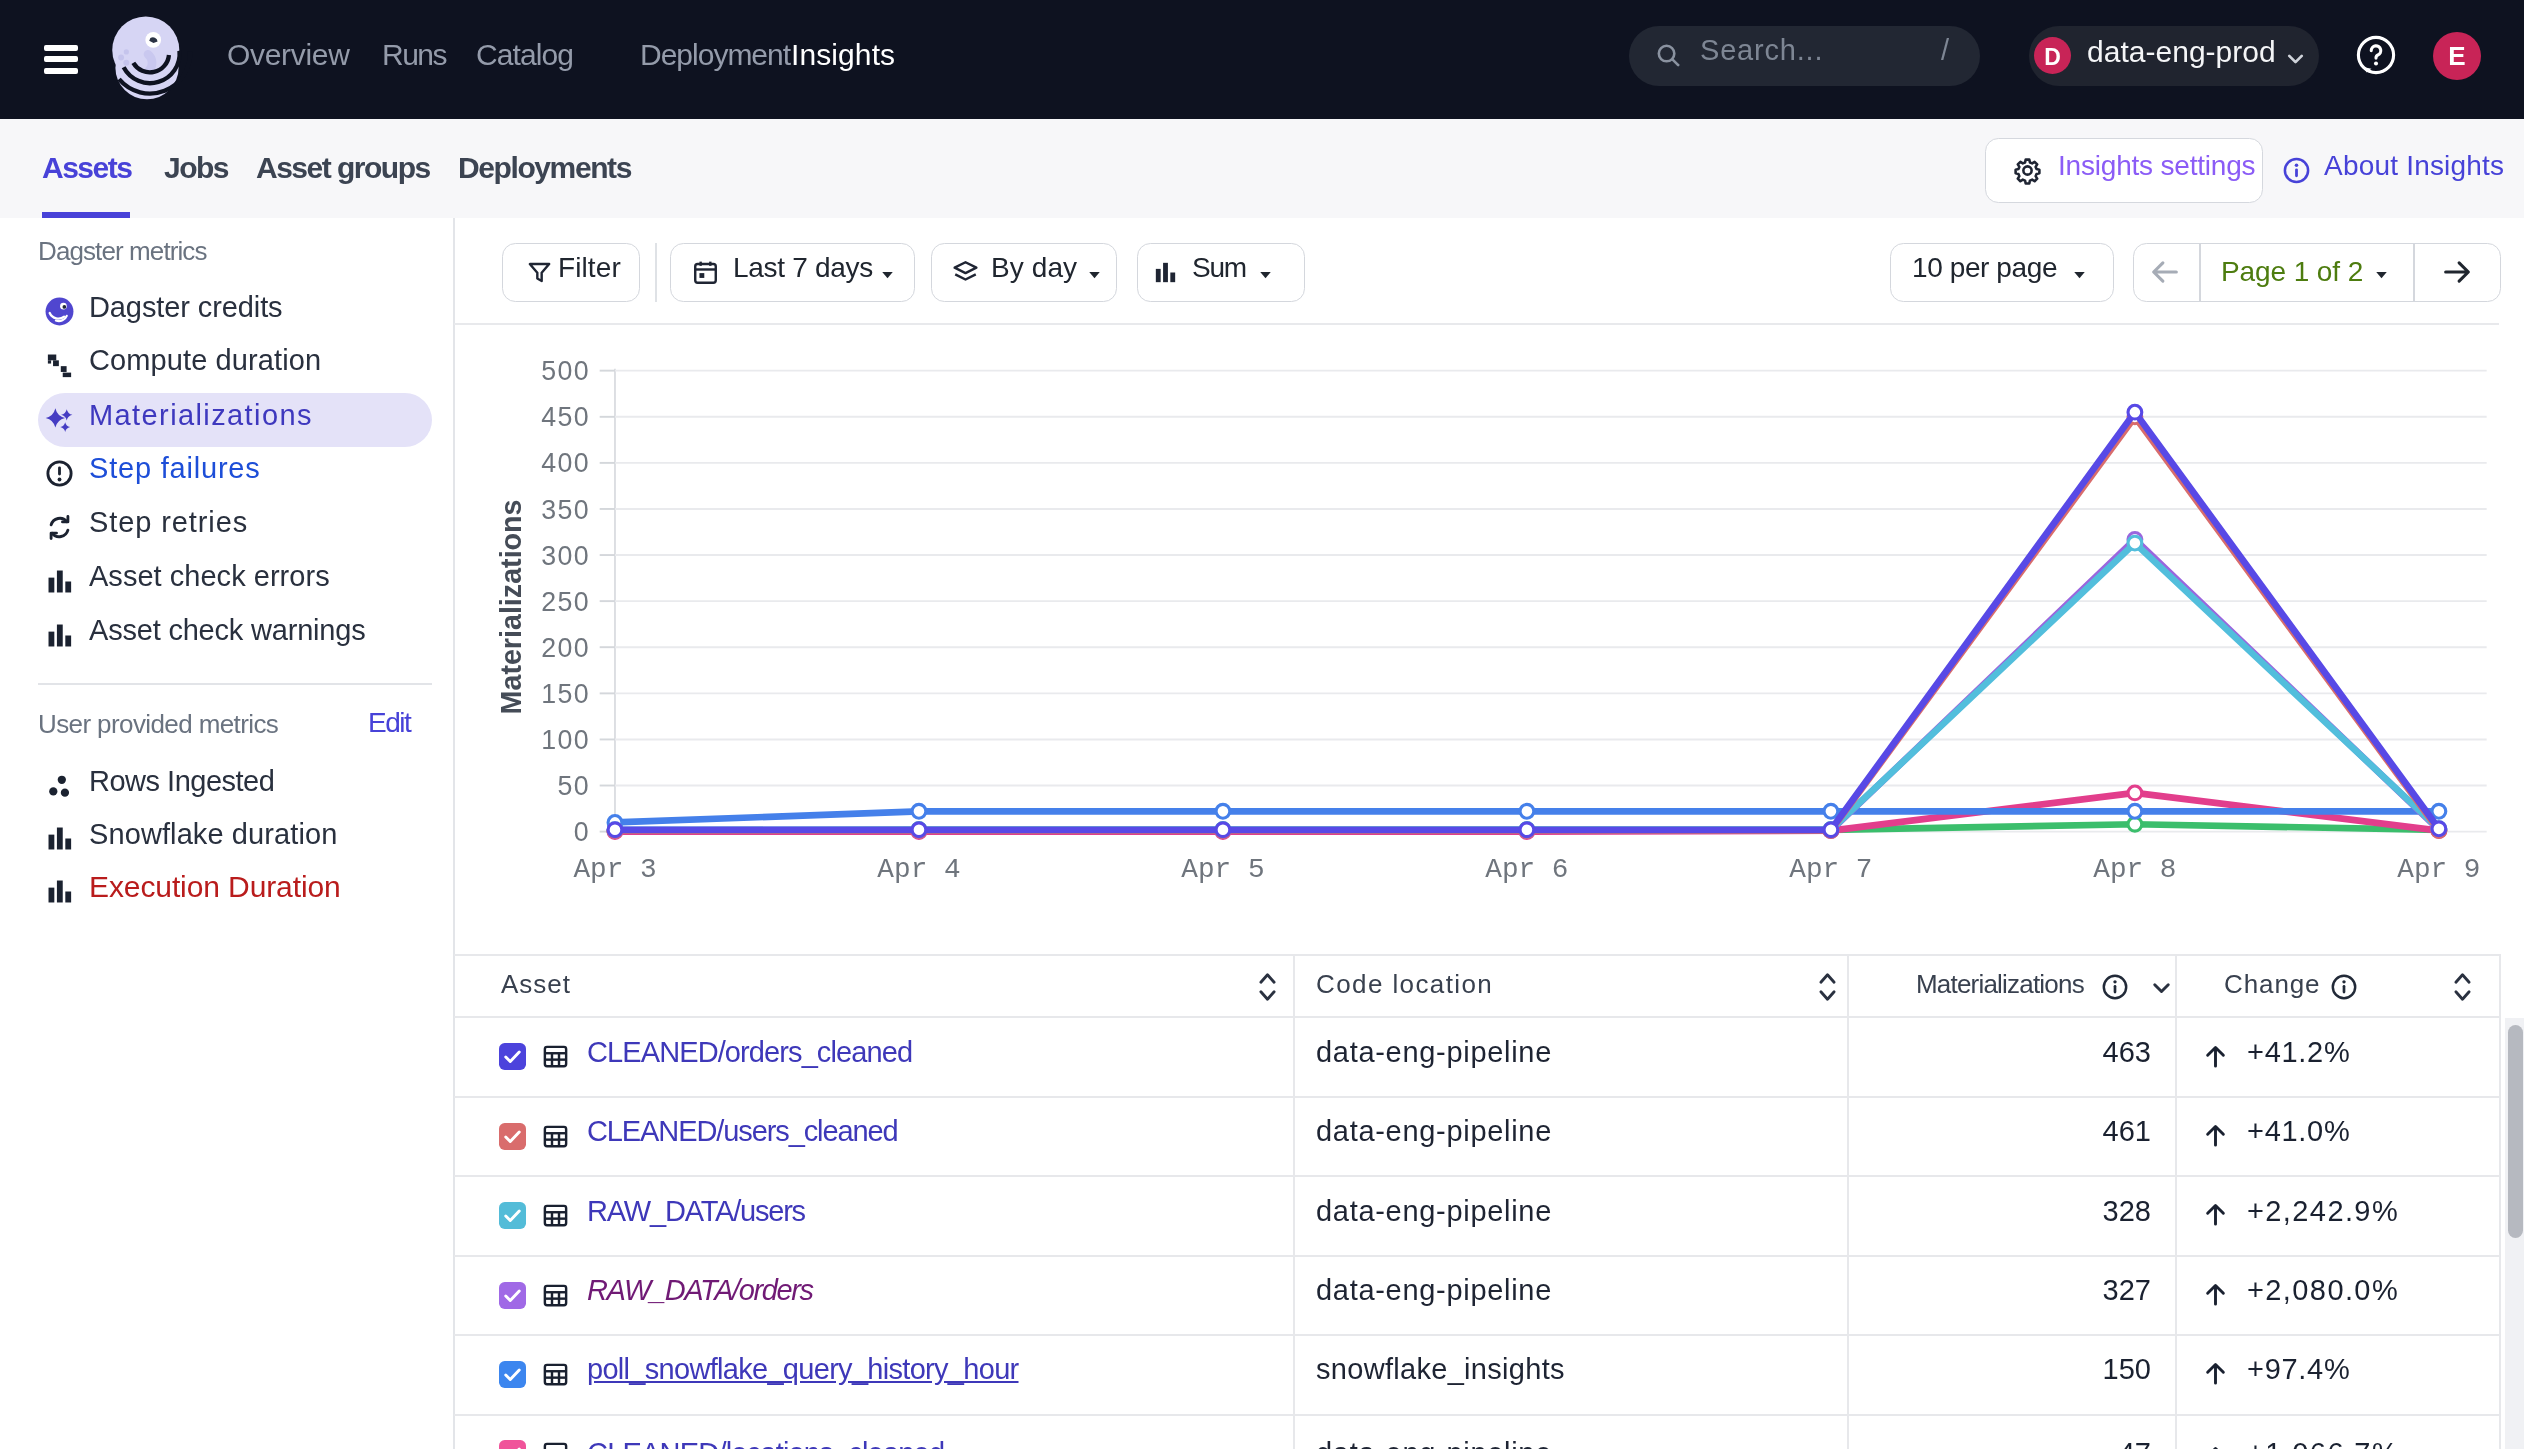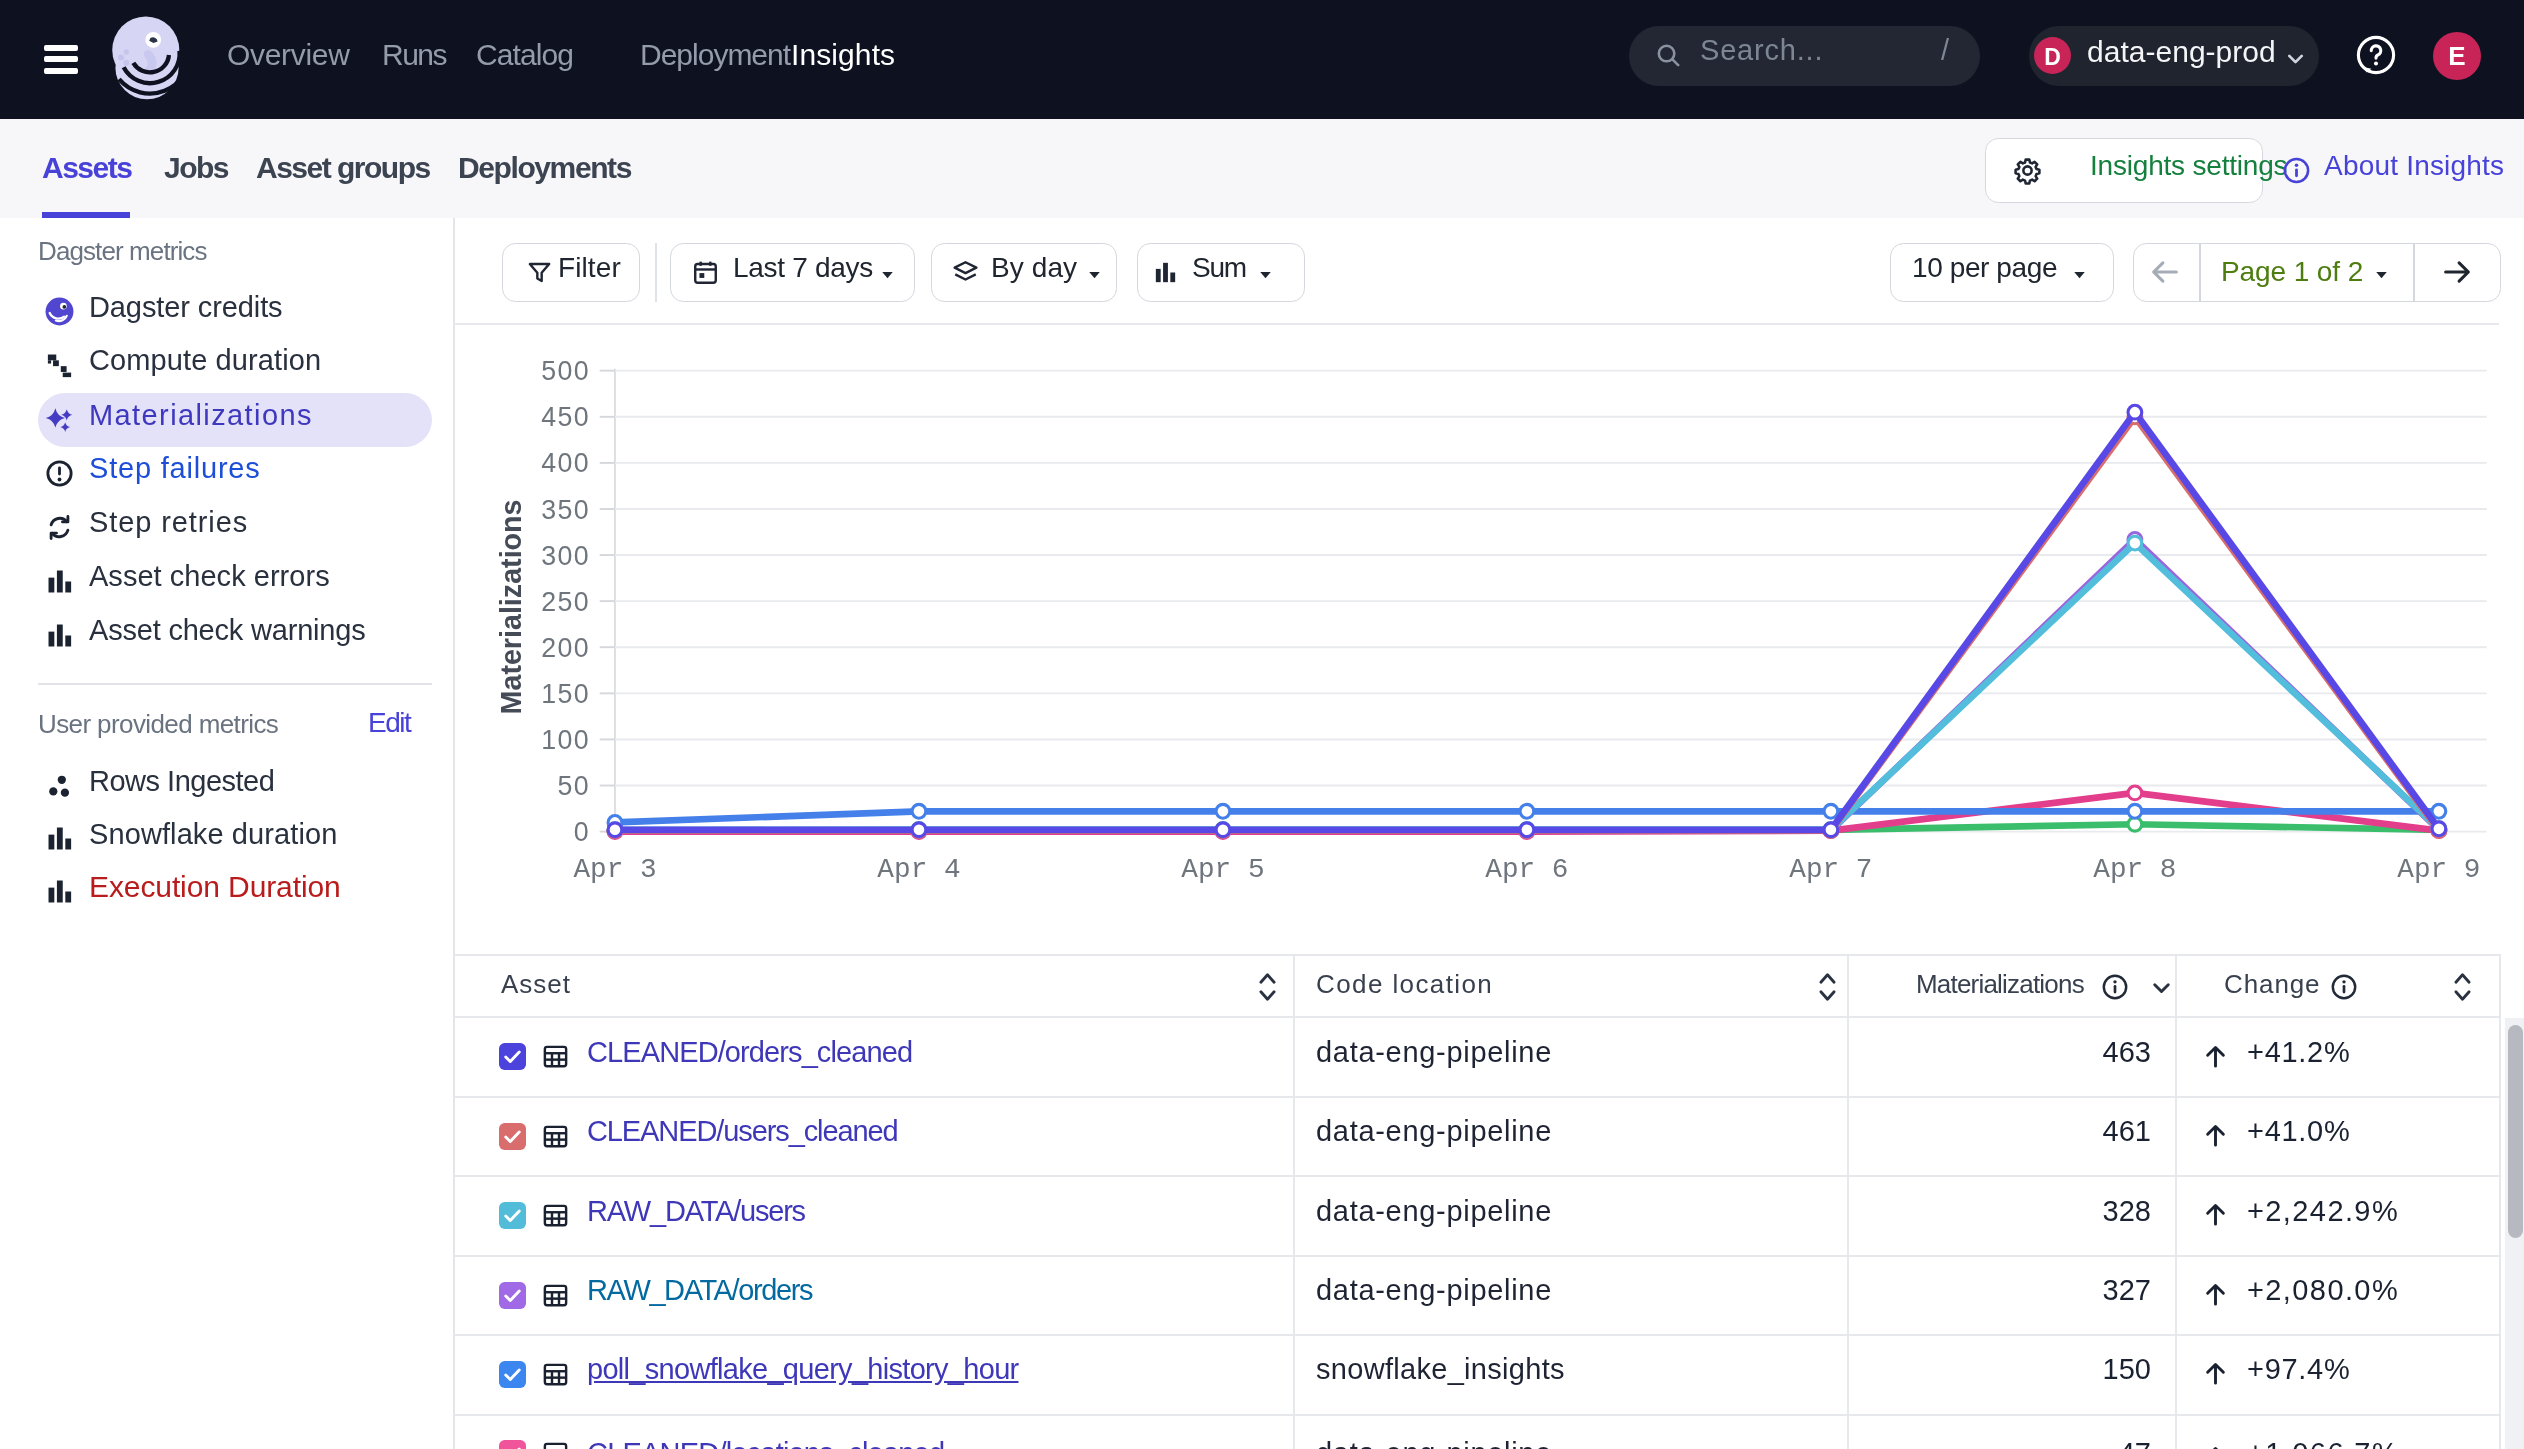--- a/index.html
+++ b/index.html
@@ -55,21 +55,21 @@
 <div style="position:absolute;left:42px;top:151px;font-size:30px;color:#4842d8;font-weight:600;letter-spacing:-1.5px;white-space:nowrap;">Assets</div>
 <div style="position:absolute;left:164px;top:151px;font-size:30px;color:#3c4452;font-weight:600;letter-spacing:-1.5px;white-space:nowrap;">Jobs</div>
 <div style="position:absolute;left:256px;top:151px;font-size:30px;color:#3c4452;font-weight:600;letter-spacing:-1.5px;white-space:nowrap;">Asset groups</div>
 <div style="position:absolute;left:458px;top:151px;font-size:30px;color:#3c4452;font-weight:600;letter-spacing:-1.4px;white-space:nowrap;">Deployments</div>
 <div class="abs" style="left:42px;top:212px;width:88px;height:5.7px;background:#4842d8"></div>
 <div class="abs" style="left:1985px;top:138px;width:278px;height:65px;border:1.9px solid #d5d8de;border-radius:13.4px;background:#fff"></div>
 <svg width="31" height="31" viewBox="0 0 24 24" style="position:absolute;left:2012px;top:155px">
     <path fill="none" stroke="#1f2533" stroke-width="2" stroke-linejoin="round" d="M10.6 3.6h2.8l.5 2.2 1.7.7 1.9-1.2 2 2-1.2 1.9.7 1.7 2.2.5v2.8l-2.2.5-.7 1.7 1.2 1.9-2 2-1.9-1.2-1.7.7-.5 2.2h-2.8l-.5-2.2-1.7-.7-1.9 1.2-2-2 1.2-1.9-.7-1.7-2.2-.5v-2.8l2.2-.5.7-1.7-1.2-1.9 2-2 1.9 1.2 1.7-.7z"></path>
     <circle cx="12" cy="12" r="3.2" fill="none" stroke="#1f2533" stroke-width="2"></circle>
   </svg>
-<div style="position:absolute;left:2058px;top:150px;font-size:28px;color:#15803d;letter-spacing:-0.2px;white-space:nowrap;margin-left:32px;">Insights settings</div>
+<div style="position:absolute;left:2058px;top:150px;font-size:28px;color:#8b5cf6;letter-spacing:-0.2px;white-space:nowrap;">Insights settings</div>
 <svg width="29" height="29" viewBox="0 0 24 24" style="position:absolute;left:2282px;top:156px">
 <circle cx="12" cy="12" r="9.6" fill="none" stroke="#4742d8" stroke-width="2.1"></circle>
 <circle cx="12" cy="7.6" r="1.45" fill="#4742d8"></circle>
 <rect x="10.85" y="10.3" width="2.3" height="7.2" rx="1.15" fill="#4742d8"></rect>
   </svg>
 <div style="position:absolute;left:2324px;top:150px;font-size:28px;color:#4742d8;letter-spacing:0.2px;white-space:nowrap;">About Insights</div>
 <div class="abs" style="left:453px;top:218px;width:1.9px;height:1232px;background:#e3e5e9"></div>
 <div style="position:absolute;left:38px;top:236px;font-size:26px;color:#6a7380;letter-spacing:-0.9px;white-space:nowrap;">Dagster metrics</div>
 <svg width="31" height="31" viewBox="0 0 30 30" style="position:absolute;left:44px;top:296px">
 <circle cx="15" cy="15" r="13.5" fill="#5046cf"></circle>
@@ -393,21 +393,21 @@
 <svg width="27" height="27" viewBox="0 0 24 24" style="position:absolute;left:499px;top:1282px">
     <path d="M6 12.5l4 4L18 8" fill="none" stroke="#fff" stroke-width="2.6" stroke-linecap="round" stroke-linejoin="round"></path>
   </svg>
 <svg width="29" height="29" viewBox="0 0 24 24" style="position:absolute;left:541px;top:1281px">
 <rect x="3.2" y="4" width="17.6" height="16" rx="1.8" fill="none" stroke="#1a2130" stroke-width="2"></rect>
 <line x1="3.2" y1="9.3" x2="20.8" y2="9.3" stroke="#1a2130" stroke-width="2"></line>
 <line x1="9.1" y1="9.3" x2="9.1" y2="20" stroke="#1a2130" stroke-width="2"></line>
 <line x1="14.9" y1="9.3" x2="14.9" y2="20" stroke="#1a2130" stroke-width="2"></line>
 <line x1="3.2" y1="14.6" x2="20.8" y2="14.6" stroke="#1a2130" stroke-width="2"></line>
   </svg>
-<div style="position:absolute;left:587px;top:1274px;font-size:29px;color:#0369a1;letter-spacing:-1.4px;white-space:nowrap;">RAW_DATA/orders</div>
+<div style="position:absolute;left:587px;top:1274px;font-size:29px;color:#701a75;letter-spacing:-1.4px;white-space:nowrap;font-style:italic;">RAW_DATA/orders</div>
 <div style="position:absolute;left:1316px;top:1274px;font-size:29px;color:#1e2433;letter-spacing:0.7px;white-space:nowrap;">data-eng-pipeline</div>
 <div style="position:absolute;left:1577px;top:1274px;width:574px;text-align:right;font-size:29px;color:#1a2130;white-space:nowrap;">327</div>
 <svg width="29" height="29" viewBox="0 0 24 24" style="position:absolute;left:2201px;top:1280px">
     <path d="M12 20V5M5.5 11 12 4.5 18.5 11" fill="none" stroke="#1a2130" stroke-width="2.4" stroke-linecap="round" stroke-linejoin="round"></path>
   </svg>
 <div style="position:absolute;left:2247px;top:1274px;font-size:29px;color:#1a2130;letter-spacing:1.4px;white-space:nowrap;">+2,080.0%</div>
 <div class="abs" style="left:454px;top:1414px;width:2045px;height:1.9px;background:#e7e8eb"></div>
 <div style="position:absolute;left:499px;top:1361px;width:27px;height:27px;border-radius:5.7px;background:#3c86ef"></div>
 <svg width="27" height="27" viewBox="0 0 24 24" style="position:absolute;left:499px;top:1361px">
     <path d="M6 12.5l4 4L18 8" fill="none" stroke="#fff" stroke-width="2.6" stroke-linecap="round" stroke-linejoin="round"></path>

